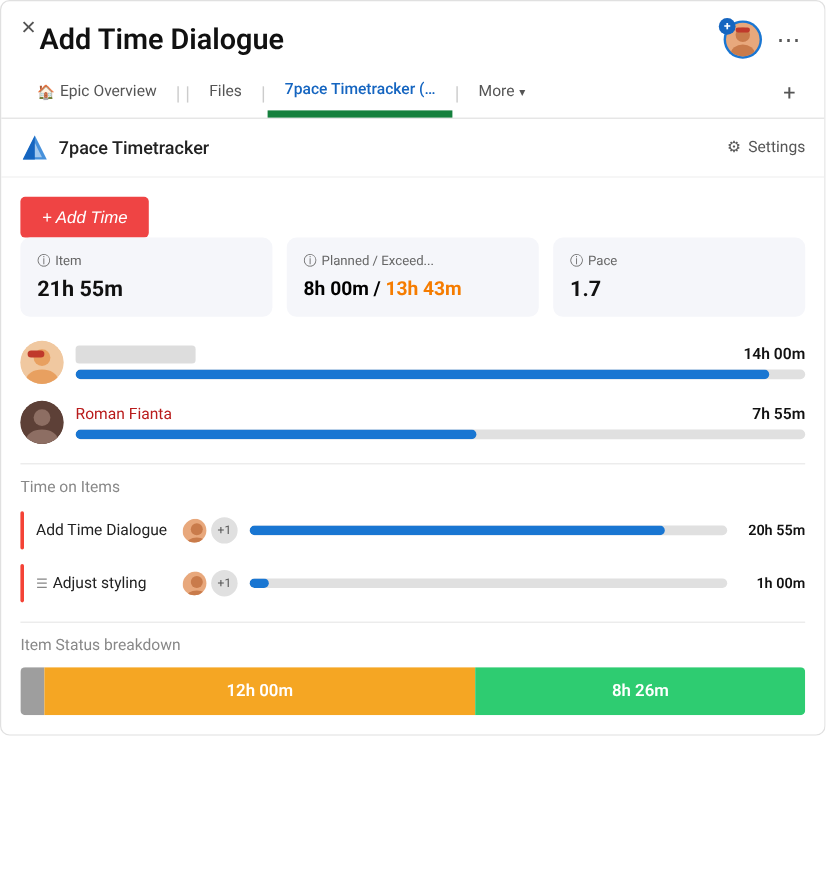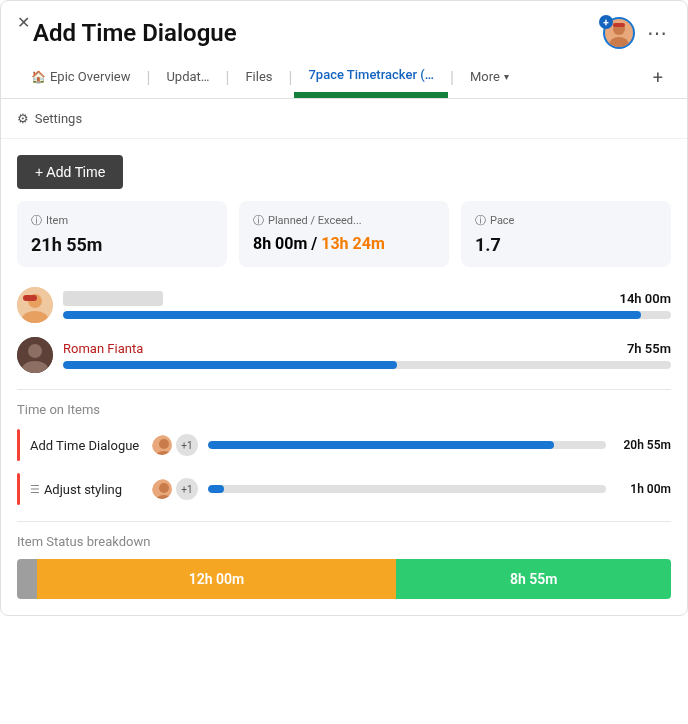--- a/index.html
+++ b/index.html
@@ -149,32 +149,33 @@
       align-items: center;
       gap: 6px;
       font-size: 13px;
       color: #555;
       cursor: pointer;
     }
     .main-content {
       padding: 16px;
     }
     .add-time-btn {
-      background: #404040;
+      background: #ef4444;
       color: white;
       border: none;
       border-radius: 4px;
       padding: 9px 18px;
       font-size: 14px;
       font-weight: 500;
       cursor: pointer;
       display: flex;
       align-items: center;
       gap: 6px;
-      margin-bottom: 12px;
+      margin-bottom: 0;
+      font-style: italic;
     }
     .stats-row {
       display: flex;
       gap: 12px;
       margin-bottom: 20px;
     }
     .stat-card {
       flex: 1;
       background: #f5f6fa;
       border-radius: 8px;
@@ -391,40 +392,45 @@
       </div>
     </div>
   </div>
 
   <div class="nav-tabs">
     <div class="nav-tab">
       <span class="nav-home-icon">🏠</span>
       <span>Epic Overview</span>
     </div>
     <span class="nav-tab-divider">|</span>
-    <div class="nav-tab">
-      <span>Updat…</span>
-    </div>
     <span class="nav-tab-divider">|</span>
     <div class="nav-tab">
       <span>Files</span>
     </div>
     <span class="nav-tab-divider">|</span>
     <div class="nav-tab active">
       <span>7pace Timetracker (…</span>
     </div>
     <span class="nav-tab-divider">|</span>
     <div class="nav-tab">
       <span>More</span>
       <span style="font-size:10px;">▾</span>
     </div>
     <div class="nav-tab-add">+</div>
   </div>
 
   <div class="timetracker-header">
+    <div class="timetracker-brand">
+      <svg class="brand-icon" viewBox="0 0 24 24">
+        <polygon points="12,2 2,22 22,22" fill="#1976d2" opacity="0.8"></polygon>
+        <polygon points="12,8 6,20 18,20" fill="#fff" opacity="0.5"></polygon>
+        <polygon points="12,2 2,22 12,22" fill="#1565c0"></polygon>
+      </svg>
+      <span>7pace Timetracker</span>
+    </div>
     <div class="settings-btn">
       <span>⚙</span>
       <span>Settings</span>
     </div>
   </div>
 
   <div class="main-content">
 
     <button class="add-time-btn">+ Add Time</button>
 
@@ -437,21 +443,21 @@
         <div class="stat-value">21h 55m</div>
       </div>
       <div class="stat-card">
         <div class="stat-label">
           <span style="font-size:11px;">ⓘ</span>
           <span>Planned / Exceed...</span>
         </div>
         <div class="stat-value-split">
           <span>8h 00m</span>
           <span> / </span>
-          <span class="exceed-value">13h 24m</span>
+          <span class="exceed-value">13h 43m</span>
         </div>
       </div>
       <div class="stat-card">
         <div class="stat-label">
           <span style="font-size:11px;">ⓘ</span>
           <span>Pace</span>
         </div>
         <div class="stat-value">1.7</div>
       </div>
     </div>
@@ -551,17 +557,17 @@
 
     <hr class="divider">
 
     <div class="status-section-label">Item Status breakdown</div>
     <div class="status-bar">
       <div class="status-segment gray" style="width: 3%;"></div>
       <div class="status-segment orange" style="width: 55%; text-align: right;">
         <span>12h 00m</span>
       </div>
       <div class="status-segment green" style="width: 42%;">
-        <span>8h 55m</span>
+        <span>8h 26m</span>
       </div>
     </div>
   </div>
 </div>
 
 </body></html>

